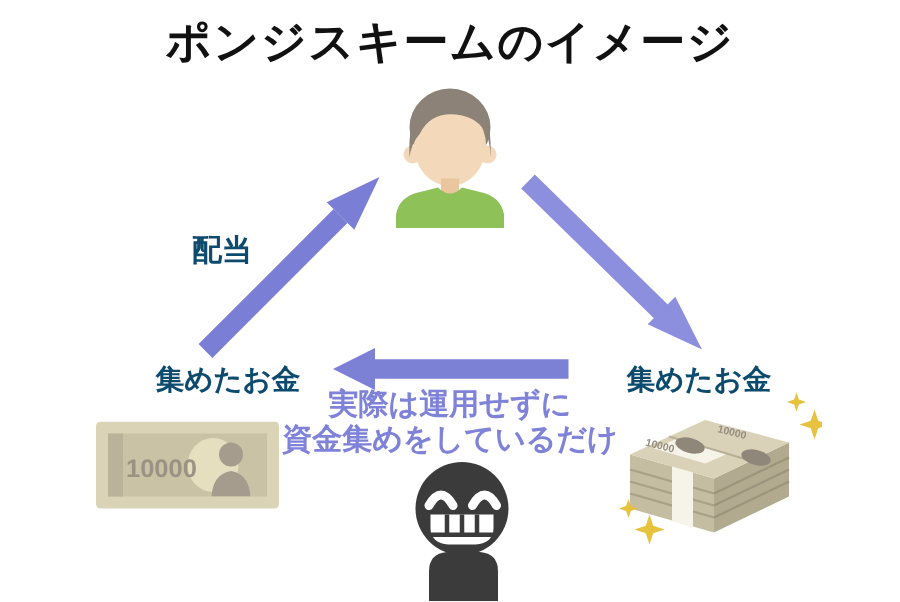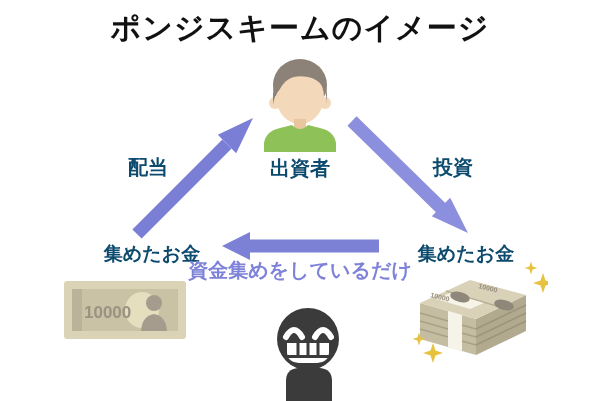--- a/index.html
+++ b/index.html
@@ -48,26 +48,25 @@
     <ellipse cx="50" cy="30" rx="27" ry="26" fill="#8d8277"></ellipse>
     <circle cx="25" cy="48" r="6" fill="#f3d9ba"></circle>
     <circle cx="75" cy="48" r="6" fill="#f3d9ba"></circle>
     <ellipse cx="50" cy="42" rx="24" ry="27" fill="#f3d9ba"></ellipse>
     <path d="M23,50 Q21,6 50,5 Q79,6 77,50 Q77,26 58,22 Q38,18 30,34 Q24,41 23,50 Z" fill="#8d8277"></path>
     <path d="M44,64 h12 v12 q-6,4 -12,0 Z" fill="#e9c69e"></path>
     <path d="M14,97 L14,88 Q16,76 30,73 L42,70 Q50,78 58,70 L70,73 Q84,76 86,88 L86,97 Z" fill="#8ec259"></path>
   </svg>
 
   <div class="abs lbl" style="left:118px;top:156px;width:60px;">配当</div>
-  <div class="abs lbl" style="left:258px;top:157px;width:84px;">出資者</div>
-  <div class="abs lbl" style="left:423px;top:156px;width:60px;">投資</div>
   <div class="abs lbl" style="left:102px;top:244px;width:100px;font-size:19px;">集めたお金</div>
   <div class="abs lbl" style="left:416px;top:244px;width:100px;font-size:19px;">集めたお金</div>
 
   <div class="abs note">
+    <div>実際は運用せずに</div>
     <div>資金集めをしているだけ</div>
   </div>
 
   <svg class="abs" style="left:64px;top:281px;" width="124" height="62" viewBox="0 0 124 62">
     <defs>
       <clipPath id="billclip">
           <rect x="8" y="8" width="106" height="42"></rect>
         </clipPath>
     </defs>
     <rect x="0" y="0" width="122" height="58" rx="3" fill="#dbd3b6"></rect>

